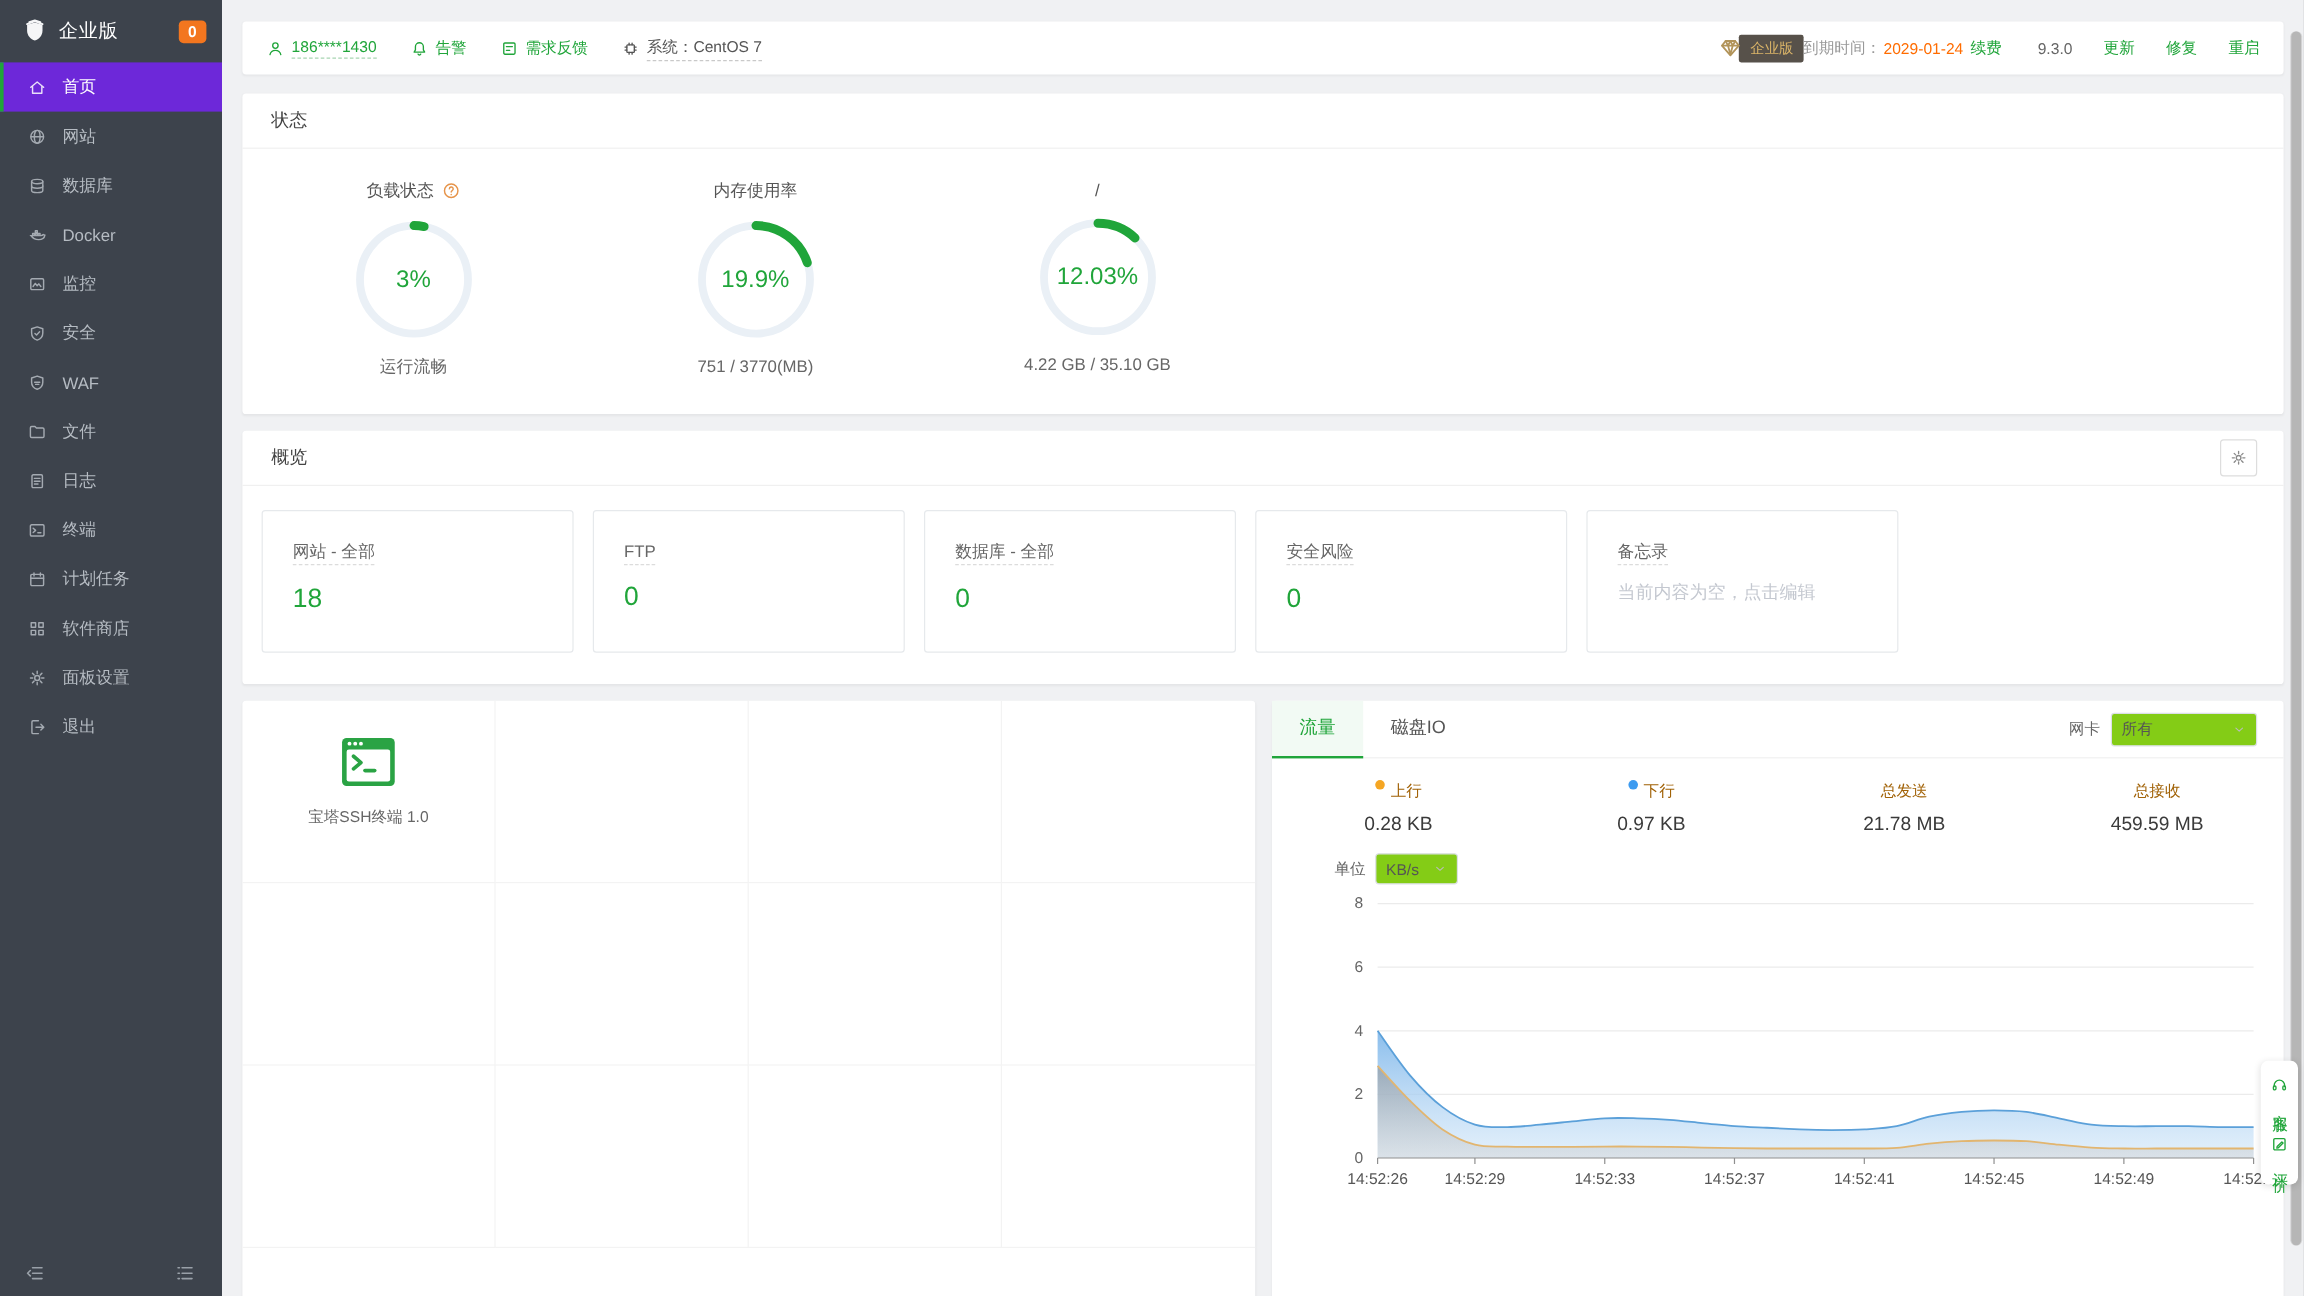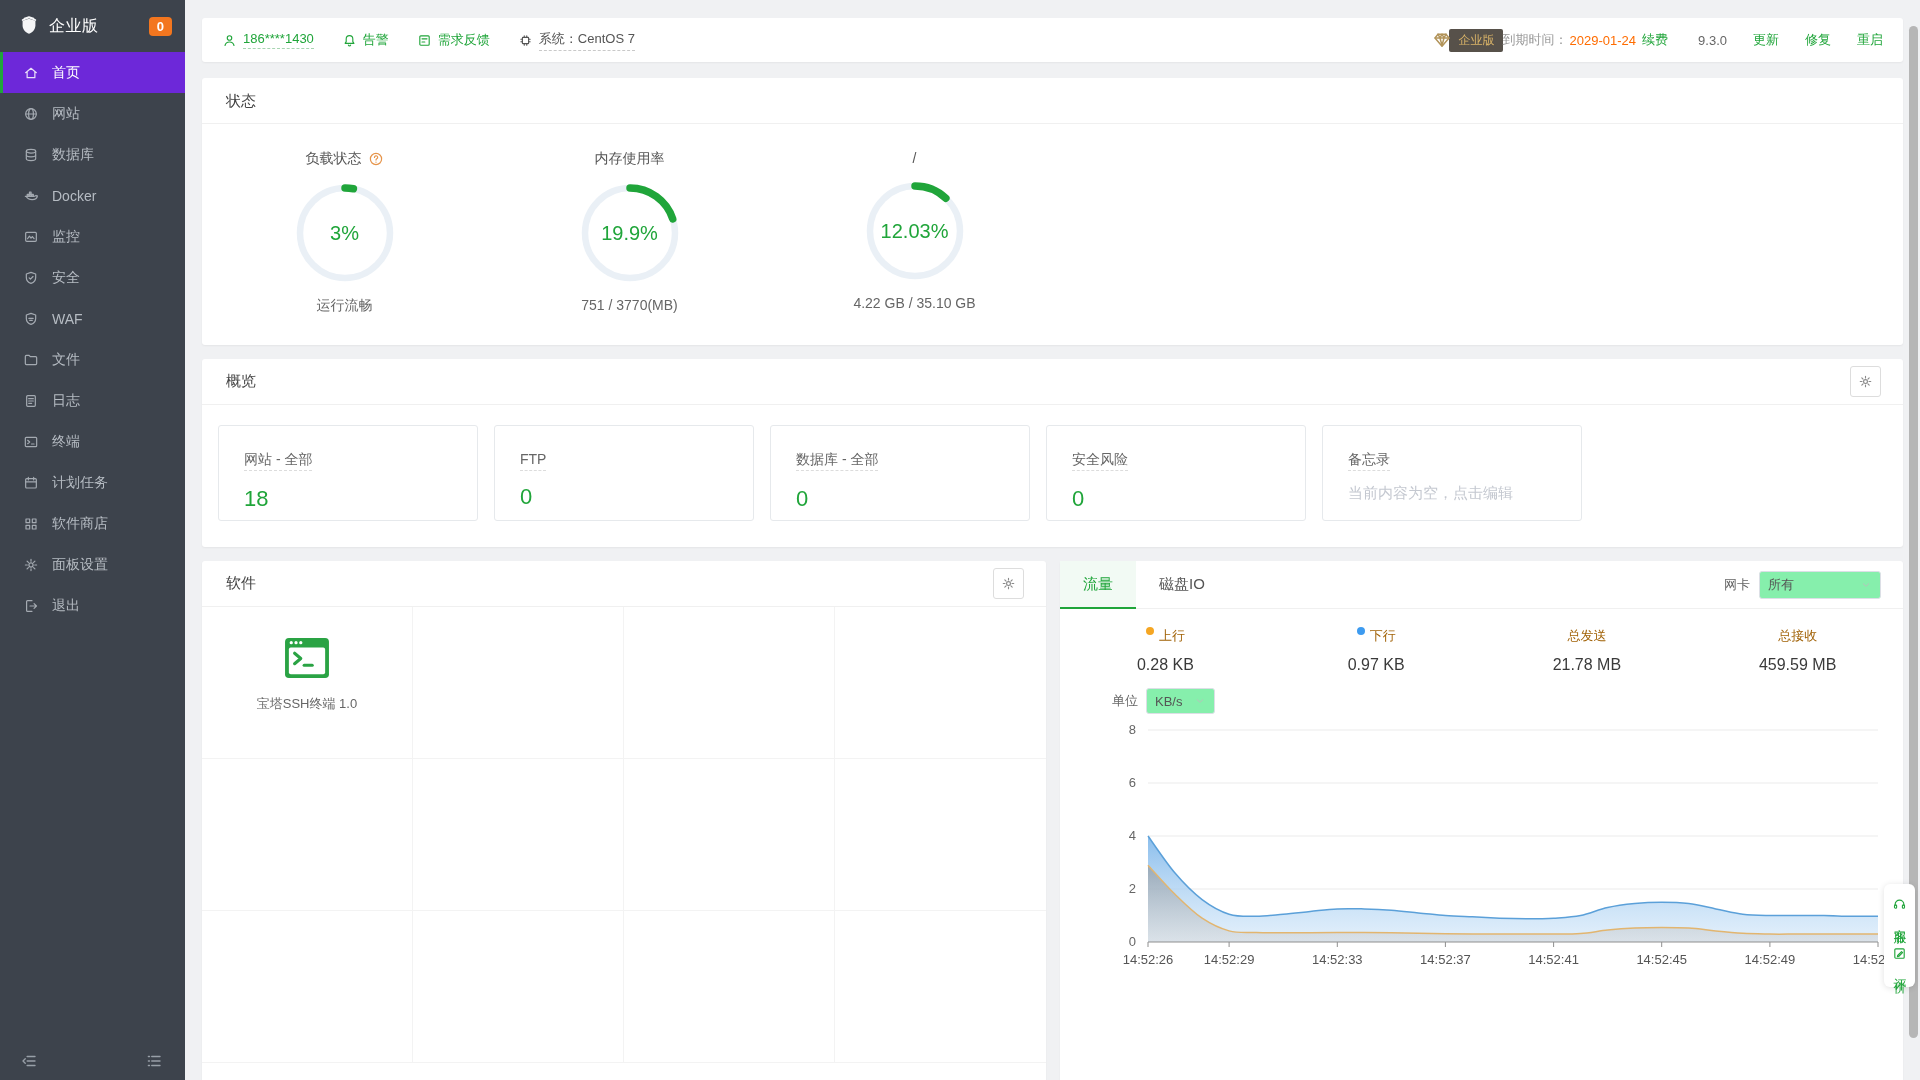--- a/index.html
+++ b/index.html
@@ -44,39 +44,39 @@
   .gauges{display:flex;padding:26px 0 30px}
   .gauge{width:285px;display:flex;flex-direction:column;align-items:center;cursor:pointer}
   .g-label{font-size:14px;color:#555;display:flex;align-items:center;gap:6px}
   .help-ic{color:#e6944a;font-size:16px}
   .g-ring{position:relative;width:104px;height:104px;margin:13px 0 12px}
   .g-val{position:absolute;inset:0;display:flex;align-items:center;justify-content:center;font-size:20px;color:#20a53a}
   .g-sub{font-size:14px;color:#666}
   
   .overview-card{margin-top:14px}
   .ov-wrap{display:flex;gap:16px;padding:20px 16px 26px}
-  .ov-box{width:260px;height:96px;border:1px solid #e6e9ec;border-radius:3px;padding:25px 0 0 25px;cursor:pointer;background:#fff}
+  .ov-box{width:260px;height:119px;border:1px solid #e6e9ec;border-radius:3px;padding:25px 0 0 25px;cursor:pointer;background:#fff}
   .ov-label{font-size:14px;color:#666}
   .ov-label span{border-bottom:1px dashed #dcdcdc;padding-bottom:3px}
   .ov-value{margin-top:17px;font-size:22px;color:#20a53a}
   .memo-ph{margin-top:15px;font-size:15px;color:#c4c8d0}
   
   .bottom-row{display:flex;gap:14px;margin-top:14px;height:540px}
   .software-card{width:844px}
   .sw-grid{display:grid;grid-template-columns:repeat(4,1fr);grid-auto-rows:152px}
   .sw-cell{border-right:1px solid #f3f3f3;border-bottom:1px solid #f3f3f3;display:flex;flex-direction:column;align-items:center;padding-top:30px;cursor:pointer}
   .sw-cell:nth-child(4n){border-right:none}
   .sw-name{margin-top:16px;font-size:13px;color:#666}
   
   .traffic-card{flex:1;display:flex;flex-direction:column}
   .tabs{display:flex;align-items:center;height:48px;border-bottom:1px solid #f0f0f0;padding-right:22px}
   .tab{padding:0 23px;height:48px;line-height:46px;font-size:15px;color:#555;cursor:pointer}
   .tab.active{color:#20a53a;background:#f2faf4;border-bottom:2px solid #20a53a}
   .nic{margin-left:auto;display:flex;align-items:center;gap:9px;font-size:13px;color:#666}
-  .select{border:1px solid #dcdfe6;border-radius:3px;height:28px;display:flex;align-items:center;justify-content:space-between;padding:0 8px;gap:12px;color:#555;min-width:122px;cursor:pointer;background:#86efac;font-size:13px}
+  .select{border:1px solid #dcdfe6;border-radius:3px;height:28px;display:flex;align-items:center;justify-content:space-between;padding:0 8px;gap:12px;color:#555;min-width:122px;cursor:pointer;background:#84cc16;font-size:13px}
   .select.small{min-width:58px;height:26px}
   .chev{color:#bcbcbc;font-size:12px}
   .stats{display:flex;padding:18px 0 2px}
   .stat{width:25%;text-align:center}
   .stat-top{font-size:13px;color:#a16207;display:flex;justify-content:center;align-items:flex-start;gap:5px}
   .dot{width:8px;height:8px;border-radius:50%;display:inline-block}
   .stat-val{margin-top:11px;font-size:16px;color:#3a3a3a}
   .unit-row{display:flex;align-items:center;gap:8px;padding-left:52px;margin-top:12px;font-size:13px;color:#666}
   #chart{margin-top:4px}
   
@@ -386,31 +386,20 @@
           <div class="ov-box">
             <div class="ov-label"><span>备忘录</span></div>
             <div class="memo-ph">当前内容为空，点击编辑</div>
           </div>
         </div>
     </section>
 
     <div class="bottom-row">
 
       <section class="card software-card">
-        <div class="title-row">
-          <span>软件</span>
-          <button class="gear-btn">
-              <span class="icon">
-                <svg width="1em" height="1em" viewBox="0 0 24 24" fill="none" stroke="currentColor" stroke-width="1.8" stroke-linecap="round" stroke-linejoin="round">
-                  <circle cx="12" cy="12" r="3.1"></circle>
-                  <path d="M12 3.6v2.8M12 17.6v2.8M3.6 12h2.8M17.6 12h2.8M6.1 6.1l2 2M15.9 15.9l2 2M17.9 6.1l-2 2M8.1 15.9l-2 2"></path>
-                </svg>
-              </span>
-            </button>
-        </div>
         <div class="sw-grid" id="sw-grid">
             <div class="sw-cell">
               <span class="icon">
                 <svg width="46" height="42" viewBox="0 0 48 44">
                   <rect x="1" y="1" width="46" height="42" rx="4" fill="#2aa344"></rect>
                   <circle cx="7.5" cy="6" r="1.7" fill="#fff"></circle>
                   <circle cx="12.5" cy="6" r="1.7" fill="#fff"></circle>
                   <circle cx="17.5" cy="6" r="1.7" fill="#fff"></circle>
                   <rect x="5" y="11" width="38" height="28" rx="2" fill="#fff"></rect>
                   <path d="M11 17l6.5 5.5L11 28" stroke="#2aa344" stroke-width="3.2" fill="none" stroke-linecap="round" stroke-linejoin="round"></path>

